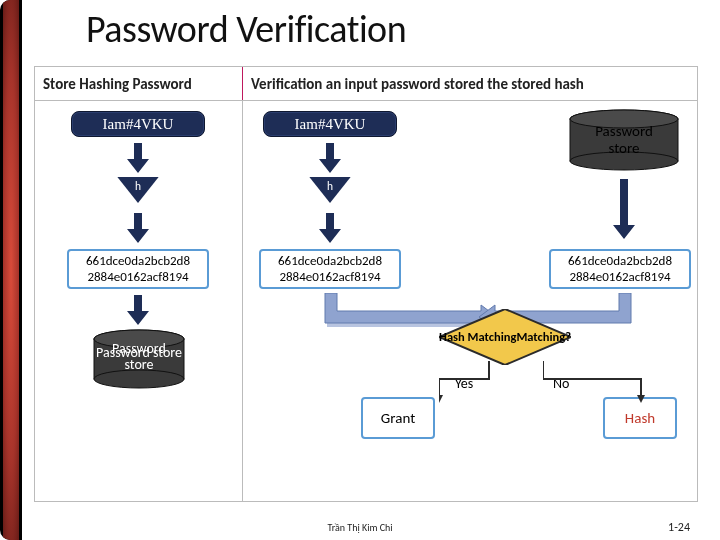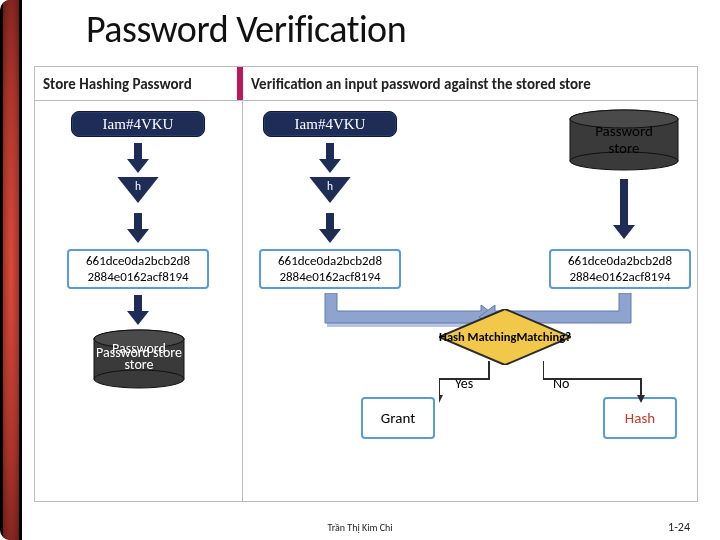--- a/index.html
+++ b/index.html
@@ -8,21 +8,21 @@
   .side-stripe { position: absolute; left: 0; top: 0; width: 22px; height: 100%; }
   .stripe-black { position: absolute; left: 0; top: 0; width: 22px; height: 100%; background: #000; }
   .stripe-red   { position: absolute; left: 3px; top: 0; width: 16px; height: 100%;
                   background: radial-gradient(ellipse 80% 60% at 50% 50%, #d94b3a 0%, #a6332a 60%, #6b1d18 100%); }
   .title { position: absolute; left: 86px; top: 6px; font-size: 38px; font-weight: 400; color: #111; letter-spacing: -0.5px; }
 
   .table-wrap { position: absolute; left: 34px; top: 66px; width: 664px; height: 436px;
                 border: 1px solid #bbb; display: flex; flex-direction: column; background: #fff; }
   .thead { display: flex; height: 34px; border-bottom: 1px solid #bbb; }
   .th { font-size: 15px; font-weight: 700; color: #222; display: flex; align-items: center; padding-left: 8px; }
-  .th1 { width: 208px; border-right: 6px solid #be185d; }
+  .th1 { width: 208px; border-right: 1px solid #be185d; }
   .th2 { flex: 1; }
   .tbody { flex: 1; display: flex; position: relative; }
   .col1 { width: 208px; border-right: 1px solid #bbb; position: relative; }
   .col2 { flex: 1; position: relative; }
 
   
   .navy-box { background: #1e2d56; border: 1px solid #0e1730; border-radius: 8px; color: #fff;
               display: flex; align-items: center; justify-content: center; font-size: 15px;
               box-shadow: inset 0 0 0 1px #2a3d6e; font-family: Liberation Serif, serif; }
   
@@ -55,21 +55,21 @@
   <div class="side-stripe">
     <div class="stripe-black"></div>
     <div class="stripe-red"></div>
   </div>
 
   <div class="title">Password Verification</div>
 
   <div class="table-wrap">
     <div class="thead">
       <div class="th th1">Store Hashing Password</div>
-      <div class="th th2">Verification an input password against the stored store</div>
+      <div class="th th2">Verification an input password stored the stored hash</div>
     </div>
     <div class="tbody">
 
       <div class="col1">
 
         <div class="navy-box" style="position:absolute; left:36px; top:10px; width:134px; height:26px;">Iam#4VKU</div>
 
         <div class="blockarrow" style="position:absolute; left:92px; top:42px;">
           <svg width="22" height="30" viewBox="0 0 22 30">
             <path d="M7 0 H15 V16 H22 L11 30 L0 16 H7 Z" fill="#1e2d56"></path>

